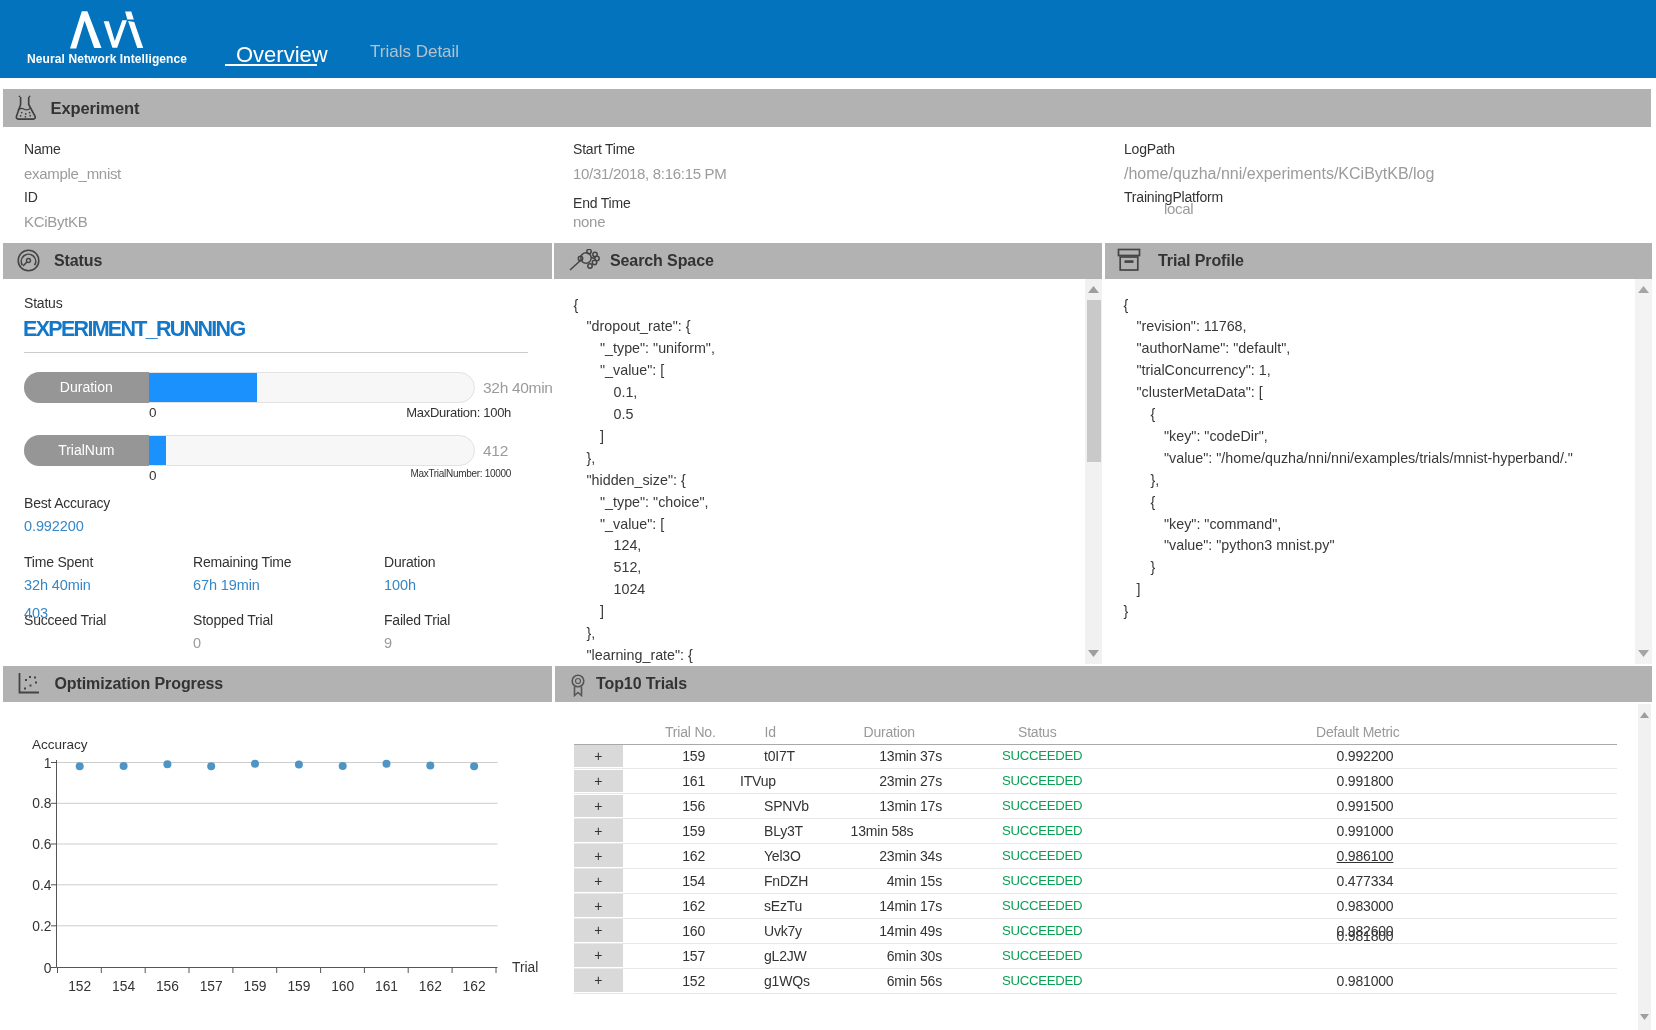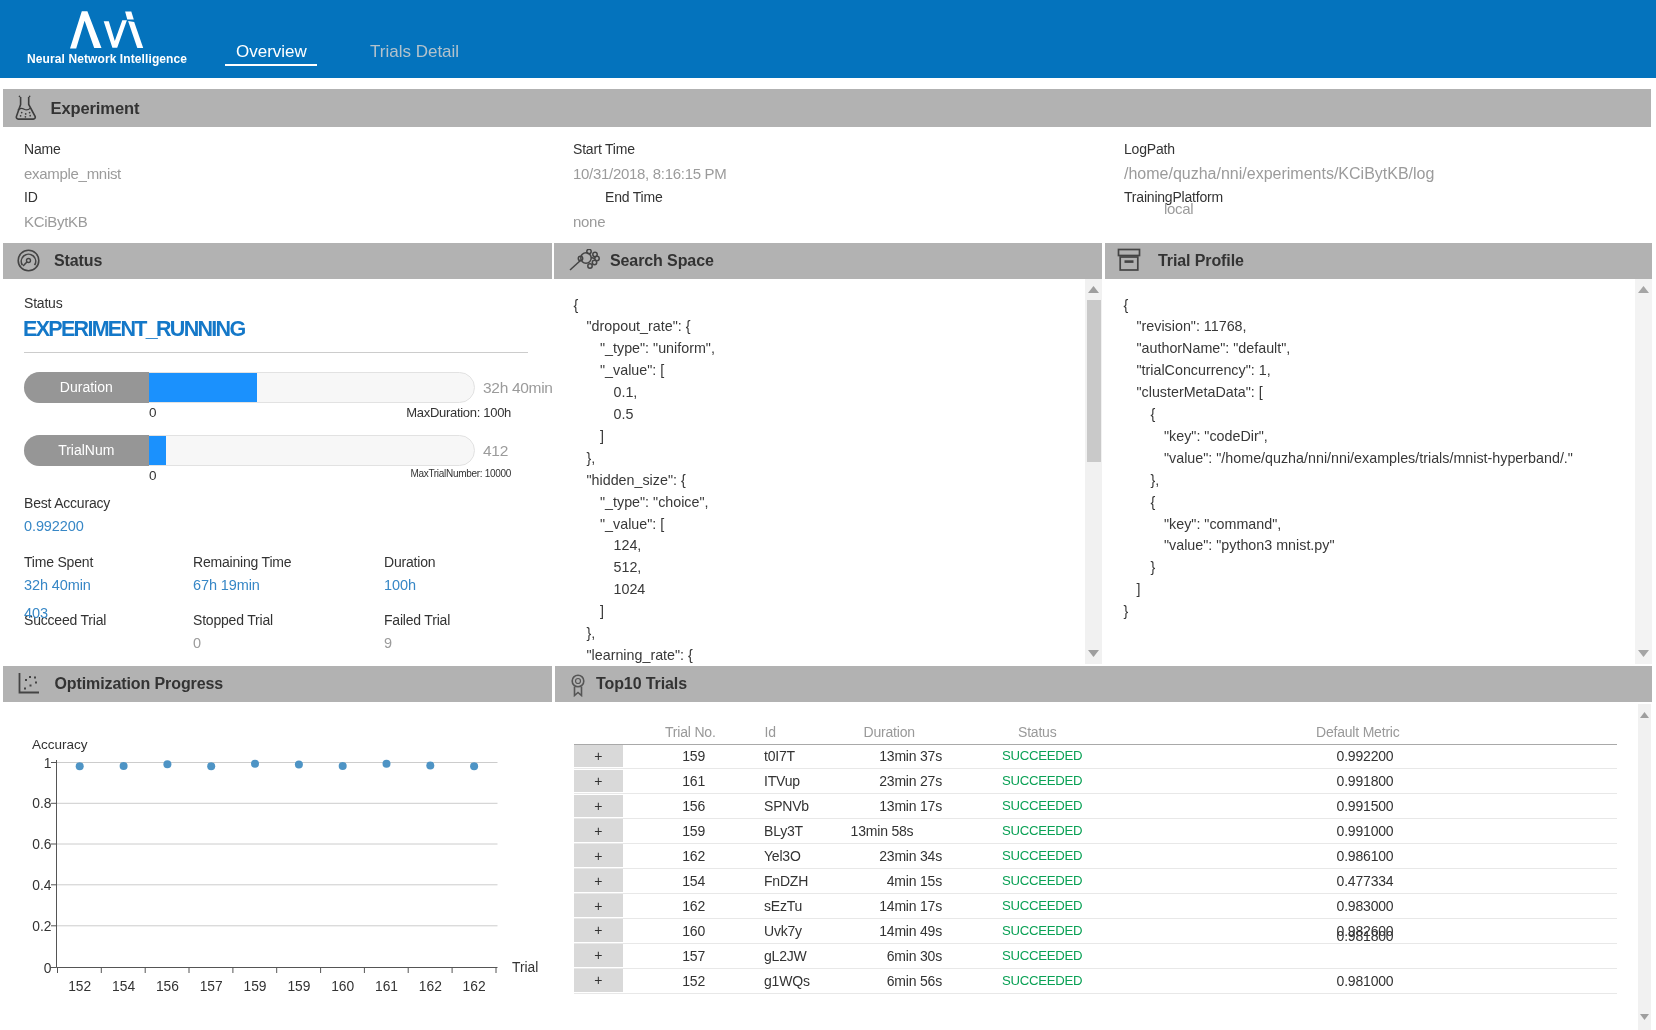--- a/index.html
+++ b/index.html
@@ -19,21 +19,21 @@
 <div class="abs" style="left:0;top:0;width:1656px;height:78px;background:#0473bd;"></div>
 <svg class="abs" style="left:68px;top:11px;" width="78" height="38" viewBox="0 0 78 38">
   <g fill="#fff">
     <path d="M2,37.4 L13.8,0.3 L19.4,0.3 L33.5,37 L26.2,37 L16.6,9.8 L8.2,37.4 Z"></path>
     <path d="M35.7,10.2 L40.8,10.2 L46.8,30 L54.3,9.3 L58.9,9.3 L49.2,36.8 L44.4,36.8 Z"></path>
     <path d="M60.1,10.1 L66.2,10.9 L75.2,37 L69.3,37 Z"></path>
     <path d="M57.1,0.5 L63.3,0.5 L65.8,8.4 L59.3,8.4 Z"></path>
   </g>
 </svg>
 <div class="abs" style="left:27px;top:51.5px;font-size:12px;font-weight:bold;color:#fff;letter-spacing:.1px;">Neural Network Intelligence</div>
-<div class="abs" style="left:236px;top:42px;font-size:17px;color:#fff;">Overview</div>
+<div class="abs" style="left:236px;top:42px;font-size:22px;color:#fff;">Overview</div>
 <div class="abs" style="left:225px;top:63.5px;width:92px;height:2px;background:#fff;"></div>
 <div class="abs" style="left:370px;top:42px;font-size:17px;color:#b3c2cc;">Trials Detail</div>
 
 <div class="hdrbar" style="left:3px;top:89px;width:1648px;height:37.5px;"></div>
 <div class="hdrtitle" style="left:50.5px;top:99px;font-size:16.5px;">Experiment</div>
 <svg class="abs" style="left:15px;top:95px;" width="23" height="26" viewBox="0 0 23 26">
   <path d="M5.2 1.7 L3.8 1.1 M13.9 1.7 L15.3 1.1" fill="none" stroke="#3d3d3d" stroke-width="1.3"></path>
   <path d="M5.6 1.9 v7.6 L1.4 21.6 a1.9 1.9 0 0 0 1.8 2.5 h15.2 a1.9 1.9 0 0 0 1.8-2.5 L13.7 9.5 v-7.6" fill="none" stroke="#3d3d3d" stroke-width="1.6"></path>
   <path d="M2.9 15.2 c2.2-2.4 4.4-2 6.3-0.9 c2 1.1 4.3 0.6 6.2-1.2" fill="none" stroke="#3d3d3d" stroke-width="1.3"></path>
   <g fill="#3d3d3d">
@@ -45,21 +45,21 @@
       <circle cx="15.2" cy="20.7" r="0.85"></circle>
   </g>
 </svg>
 
 <div class="lbl" style="left:24px;top:141px;">Name</div>
 <div class="val" style="left:24px;top:165px;">example_mnist</div>
 <div class="lbl" style="left:24px;top:189px;">ID</div>
 <div class="val" style="left:24px;top:213px;">KCiBytKB</div>
 <div class="lbl" style="left:573px;top:141px;">Start Time</div>
 <div class="val" style="left:573px;top:165px;">10/31/2018, 8:16:15 PM</div>
-<div class="lbl" style="left:573px;top:189px;margin-left:32px;">End Time</div>
+<div class="lbl" style="left:573px;top:195px;">End Time</div>
 <div class="val" style="left:573px;top:213px;">none</div>
 <div class="lbl" style="left:1124px;top:141px;">LogPath</div>
 <div class="val" style="left:1124px;top:164.5px;font-size:16px;letter-spacing:0;">/home/quzha/nni/experiments/KCiBytKB/log</div>
 <div class="lbl" style="left:1124px;top:189px;">TrainingPlatform</div>
 <div class="val" style="left:1124px;top:200px;margin-left:40px;">local</div>
 
 <div class="hdrbar" style="left:3px;top:242.5px;width:548.5px;"></div>
 <div class="hdrbar" style="left:554px;top:242.5px;width:548px;"></div>
 <div class="hdrbar" style="left:1104.5px;top:242.5px;width:547px;"></div>
 <div class="hdrtitle" style="left:54px;top:252px;">Status</div>
@@ -251,21 +251,21 @@
     <div class="abs" style="left:574px;top:747.965px;width:48.7px;text-align:center;font-size:14px;color:#333;">+</div>
     <div class="cell" style="left:585px;top:748.1650000000001px;width:120px;text-align:right;">159</div>
     <div class="cell" style="left:764px;top:748.1650000000001px;">t0I7T</div>
     <div class="cell" style="left:822px;top:748.1650000000001px;width:120px;text-align:right;">13min 37s</div>
     <div class="cell" style="left:1002px;top:748.1650000000001px;color:#0aa155;font-size:13.2px;letter-spacing:-0.3px;">SUCCEEDED</div>
     <div class="cell" style="left:1305px;top:748.1650000000001px;width:120px;text-align:center;">0.992200</div>
     <div class="abs" style="left:574px;top:768.43px;width:1043px;height:1px;background:#e8e8e8;"></div>
     <div class="abs" style="left:574px;top:769.63px;width:48.7px;height:22.53px;background:#d9d9d9;"></div>
     <div class="abs" style="left:574px;top:772.895px;width:48.7px;text-align:center;font-size:14px;color:#333;">+</div>
     <div class="cell" style="left:585px;top:773.095px;width:120px;text-align:right;">161</div>
-    <div class="cell" style="left:764px;top:773.095px;">ITVup</div>
+    <div class="cell" style="left:740px;top:773.095px;">ITVup</div>
     <div class="cell" style="left:822px;top:773.095px;width:120px;text-align:right;">23min 27s</div>
     <div class="cell" style="left:1002px;top:773.095px;color:#0aa155;font-size:13.2px;letter-spacing:-0.3px;">SUCCEEDED</div>
     <div class="cell" style="left:1305px;top:773.095px;width:120px;text-align:center;">0.991800</div>
     <div class="abs" style="left:574px;top:793.3599999999999px;width:1043px;height:1px;background:#e8e8e8;"></div>
     <div class="abs" style="left:574px;top:794.5600000000001px;width:48.7px;height:22.53px;background:#d9d9d9;"></div>
     <div class="abs" style="left:574px;top:797.825px;width:48.7px;text-align:center;font-size:14px;color:#333;">+</div>
     <div class="cell" style="left:585px;top:798.0250000000001px;width:120px;text-align:right;">156</div>
     <div class="cell" style="left:764px;top:798.0250000000001px;">SPNVb</div>
     <div class="cell" style="left:822px;top:798.0250000000001px;width:120px;text-align:right;">13min 17s</div>
     <div class="cell" style="left:1002px;top:798.0250000000001px;color:#0aa155;font-size:13.2px;letter-spacing:-0.3px;">SUCCEEDED</div>
@@ -278,21 +278,21 @@
     <div class="cell" style="left:822px;top:822.955px;width:120px;text-align:center;">13min 58s</div>
     <div class="cell" style="left:1002px;top:822.955px;color:#0aa155;font-size:13.2px;letter-spacing:-0.3px;">SUCCEEDED</div>
     <div class="cell" style="left:1305px;top:822.955px;width:120px;text-align:center;">0.991000</div>
     <div class="abs" style="left:574px;top:843.2199999999999px;width:1043px;height:1px;background:#e8e8e8;"></div>
     <div class="abs" style="left:574px;top:844.4200000000001px;width:48.7px;height:22.53px;background:#d9d9d9;"></div>
     <div class="abs" style="left:574px;top:847.6850000000001px;width:48.7px;text-align:center;font-size:14px;color:#333;">+</div>
     <div class="cell" style="left:585px;top:847.8850000000001px;width:120px;text-align:right;">162</div>
     <div class="cell" style="left:764px;top:847.8850000000001px;">Yel3O</div>
     <div class="cell" style="left:822px;top:847.8850000000001px;width:120px;text-align:right;">23min 34s</div>
     <div class="cell" style="left:1002px;top:847.8850000000001px;color:#0aa155;font-size:13.2px;letter-spacing:-0.3px;">SUCCEEDED</div>
-    <div class="cell" style="left:1305px;top:847.8850000000001px;width:120px;text-align:center;">0.986100</div>
+    <div class="cell" style="left:1305px;top:847.8850000000001px;width:120px;text-align:center;text-decoration:underline;">0.986100</div>
     <div class="abs" style="left:574px;top:868.15px;width:1043px;height:1px;background:#e8e8e8;"></div>
     <div class="abs" style="left:574px;top:869.35px;width:48.7px;height:22.53px;background:#d9d9d9;"></div>
     <div class="abs" style="left:574px;top:872.615px;width:48.7px;text-align:center;font-size:14px;color:#333;">+</div>
     <div class="cell" style="left:585px;top:872.815px;width:120px;text-align:right;">154</div>
     <div class="cell" style="left:764px;top:872.815px;">FnDZH</div>
     <div class="cell" style="left:822px;top:872.815px;width:120px;text-align:right;">4min 15s</div>
     <div class="cell" style="left:1002px;top:872.815px;color:#0aa155;font-size:13.2px;letter-spacing:-0.3px;">SUCCEEDED</div>
     <div class="cell" style="left:1305px;top:872.815px;width:120px;text-align:center;">0.477334</div>
     <div class="abs" style="left:574px;top:893.0799999999999px;width:1043px;height:1px;background:#e8e8e8;"></div>
     <div class="abs" style="left:574px;top:894.28px;width:48.7px;height:22.53px;background:#d9d9d9;"></div>

